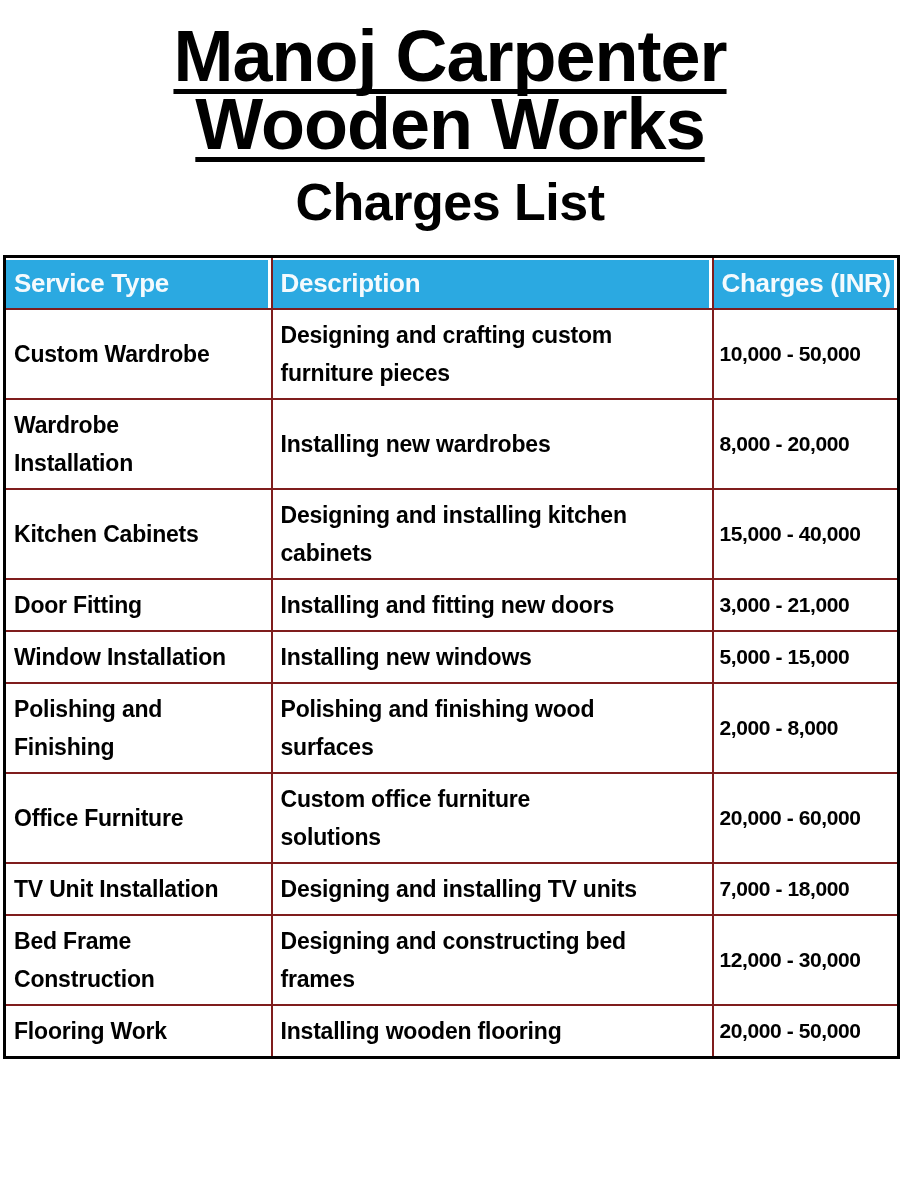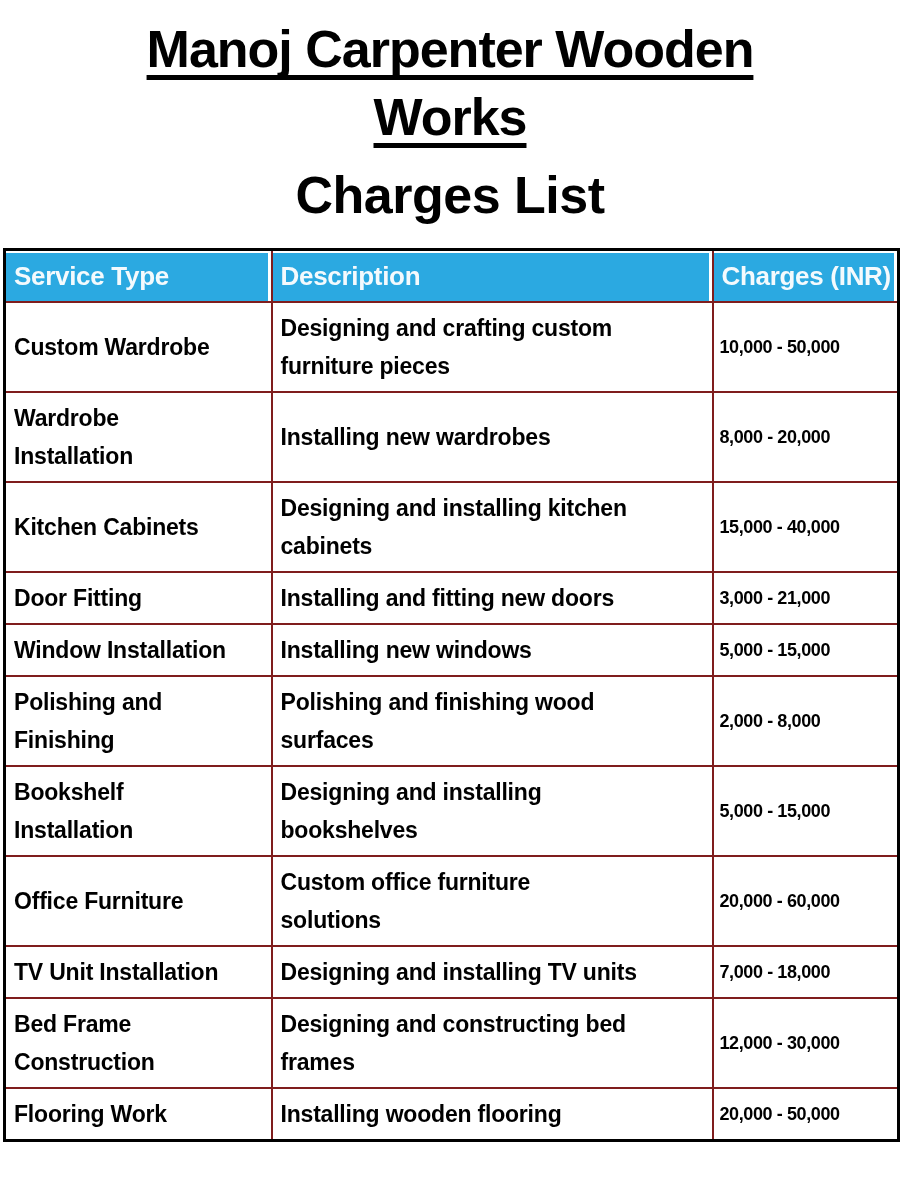--- a/index.html
+++ b/index.html
@@ -10,23 +10,23 @@
   body {
     width: 900px;
     height: 1200px;
     font-family: "Liberation Sans", sans-serif;
     font-weight: bold;
     color: #000000;
     overflow: hidden;
   }
   .page-title {
     width: 740px;
-    margin: 15px auto 0;
+    margin: 22px auto 0;
     text-align: center;
-    font-size: 52px;
+    font-size: 72px;
     line-height: 68px;
     letter-spacing: -1px;
     text-decoration: underline;
     text-decoration-thickness: 5px;
     text-underline-offset: 8px;
     text-decoration-skip-ink: none;
   }
   .page-subtitle {
     margin: 18px 0 0;
     text-align: center;
@@ -61,21 +61,21 @@
     white-space: nowrap;
   }
   .charges-table td {
     font-size: 23px;
     line-height: 38px;
     padding: 6px 4px 6px 8px;
     white-space: pre-line;
     letter-spacing: -0.2px;
   }
   .charges-table td.charges {
-    font-size: 18px;
+    font-size: 21px;
     white-space: nowrap;
     padding-left: 6px;
     letter-spacing: -0.4px;
   }
 </style>
 </head>
 <body>
 
 <h1 class="page-title">Manoj Carpenter Wooden Works</h1>
 <h2 class="page-subtitle">Charges List</h2>
@@ -123,27 +123,20 @@
        <td class="charges">5,000 - 15,000</td>
      </tr>
       <tr>
        <td class="service">Polishing and
 Finishing</td>
        <td class="desc">Polishing and finishing wood
 surfaces</td>
        <td class="charges">2,000 - 8,000</td>
      </tr>
       <tr>
-       <td class="service">Bookshelf
-Installation</td>
-       <td class="desc">Designing and installing
-bookshelves</td>
-       <td class="charges">5,000 - 15,000</td>
-     </tr>
-      <tr>
        <td class="service">Office Furniture</td>
        <td class="desc">Custom office furniture
 solutions</td>
        <td class="charges">20,000 - 60,000</td>
      </tr>
       <tr>
        <td class="service">TV Unit Installation</td>
        <td class="desc">Designing and installing TV units</td>
        <td class="charges">7,000 - 18,000</td>
      </tr>

